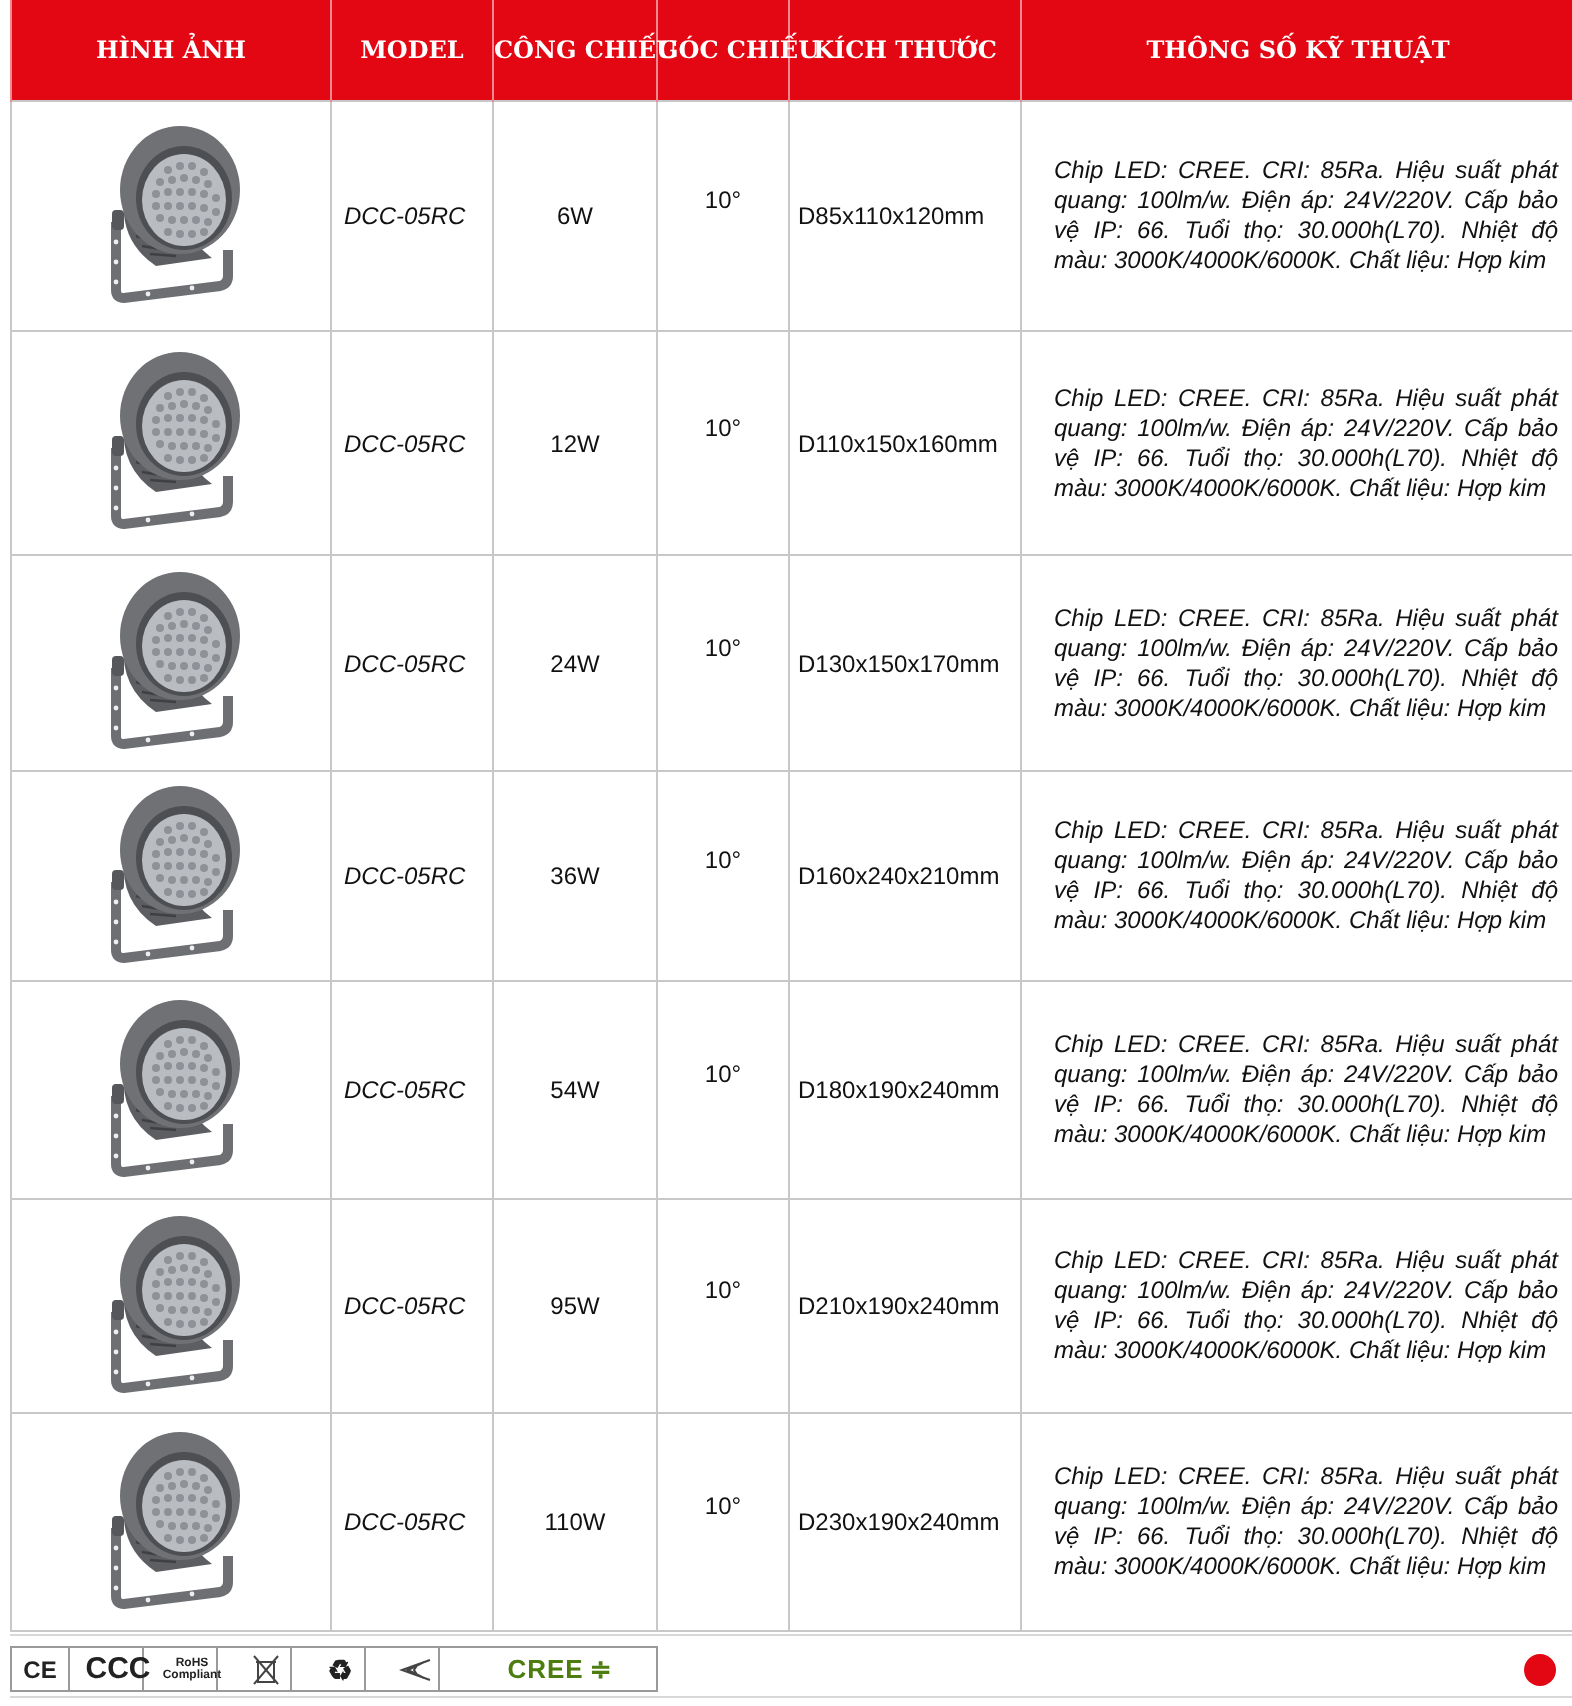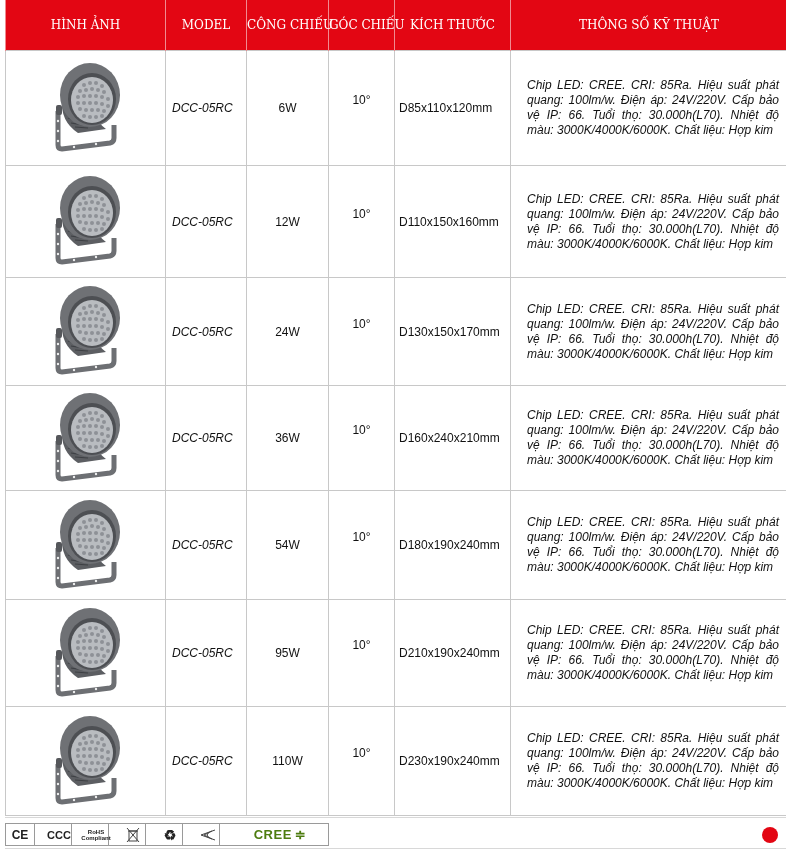--- a/index.html
+++ b/index.html
@@ -1,18 +1,18 @@
 <!DOCTYPE html>
 <html><head>
 <meta charset="utf-8">
 <style>
   html, body { margin:0; padding:0; background:#ffffff; }
   body { width:786px; height:853px; position:relative; overflow:hidden; font-family:"Liberation Sans", sans-serif; color:#111; }
   .tbl { position:absolute; left:5px; top:0; width:782px; border-collapse:collapse; table-layout:fixed; }
-  .tbl th { background:#e30613; color:#fff; font-family:"DejaVu Serif", serif; font-weight:normal; font-size:12px; height:50px; padding:0; border-left:1px solid #f08a90; border-right:1px solid #f08a90; text-align:center; vertical-align:middle; white-space:nowrap; }
+  .tbl th { background:#e30613; color:#fff; font-family:"DejaVu Serif", serif; font-weight:bold; font-size:12px; height:50px; padding:0; border-left:1px solid #f08a90; border-right:1px solid #f08a90; text-align:center; vertical-align:middle; white-space:nowrap; }
   .tbl td { border:1px solid #c8c8c8; padding:0; vertical-align:middle; font-size:12px; }
   .c-img { text-align:center; }
   .c-model { padding-left:6px !important;font-style:italic; }
   .c-pow { text-align:center; }
   .c-ang { text-align:center; }
   .c-size { padding-left:4px !important; white-space:nowrap;margin-top:44px; }
   .c-spec { padding:0 8px 0 16px !important;font-style:italic; }
   .spec { font-size:12px; line-height:15px; text-align:justify; text-align-last:left; }
   .lamp { display:inline-block; width:84px; height:96px; }
   .ang-txt { position:relative; top:-8px;margin-top:41px; }
@@ -514,21 +514,21 @@
     <td class="c-spec">
           <div class="spec">Chip LED: CREE. CRI: 85Ra. Hiệu suất phát quang: 100lm/w. Điện áp: 24V/220V. Cấp bảo vệ IP: 66. Tuổi thọ: 30.000h(L70). Nhiệt độ màu: 3000K/4000K/6000K. Chất liệu: Hợp kim</div>
         </td>
   </tr>
 </tbody>
 </table>
 
 <div class="rule-top"></div>
 <div class="footer">
   <div class="cert" style="width:28px">CE</div>
-  <div class="cert" style="width:24px;font-size:11px">CCC</div>
+  <div class="cert" style="width:24px;font-size:15px">CCC</div>
   <div class="cert" style="width:24px;font-size:6px;line-height:6px;text-align:center">RoHS Compliant</div>
   <div class="cert" style="width:24px">
     <svg width="14" height="16" viewBox="0 0 14 16">
         <rect x="3" y="4" width="8" height="10" fill="none" stroke="#444" stroke-width="1"></rect>
         <line x1="2" y1="4" x2="12" y2="4" stroke="#444"></line>
         <line x1="1" y1="1" x2="13" y2="15" stroke="#444"></line>
         <line x1="13" y1="1" x2="1" y2="15" stroke="#444"></line>
       </svg>
   </div>
   <div class="cert" style="width:24px;font-size:14px">♻</div>

